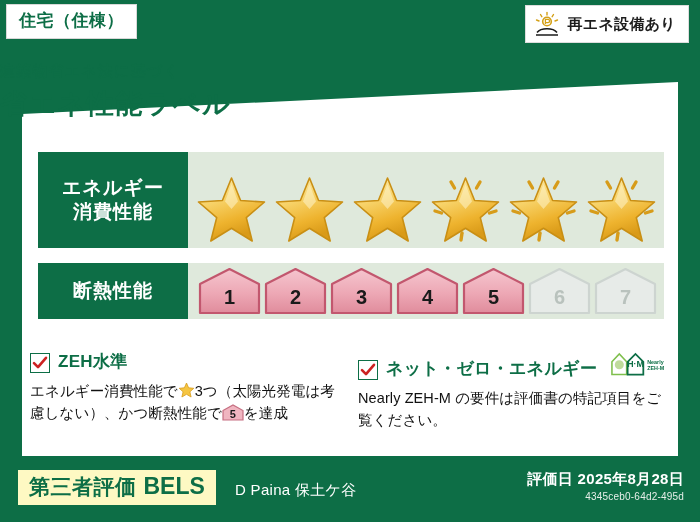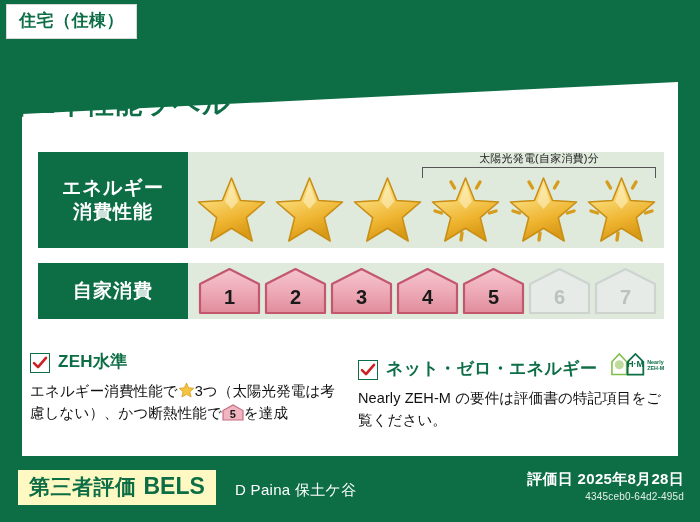--- a/index.html
+++ b/index.html
@@ -193,36 +193,50 @@
 
 <div id="label-root">
 
   <div class="header-band"></div>
   <div class="white-panel"></div>
 
   <div class="category-tab">
     <span>住宅（住棟）</span>
   </div>
 
+  <div class="renew-badge">
+    <span class="sun-ico">
+      <svg viewBox="0 0 26 26">
+        <g stroke="#d4a017" stroke-width="1.4" stroke-linecap="round" fill="none">
+          <line x1="13" y1="1.5" x2="13" y2="4"></line>
+          <line x1="6.5" y1="3.5" x2="7.8" y2="5.7"></line>
+          <line x1="19.5" y1="3.5" x2="18.2" y2="5.7"></line>
+          <line x1="2.5" y1="9" x2="5" y2="10"></line>
+          <line x1="23.5" y1="9" x2="21" y2="10"></line>
+        </g>
+        <circle cx="13" cy="10.5" r="4.3" fill="none" stroke="#d4a017" stroke-width="1.6"></circle>
+        <path d="M11.4 8.4h2.6a1.6 1.6 0 0 1 0 3.2h-2.6v-3.2z M11.4 8.4v4.6" fill="none" stroke="#d4a017" stroke-width="1.3"></path>
+        <path d="M3 21.5 C7 16.5, 19 16.5, 23 21.5" fill="none" stroke="#1a1a1a" stroke-width="1.5"></path>
+        <line x1="2" y1="24" x2="24" y2="24" stroke="#1a1a1a" stroke-width="1.5"></line>
+      </svg>
+    </span>
+    <span class="rb-text">再エネ設備あり</span>
+  </div>
 
   <div class="title-wrap">
     <div class="title-sub">建築物省エネ法に基づく</div>
     <div class="title-main">省エネ性能ラベル</div>
   </div>
 
   <div class="metric-row" id="row-energy">
     <div class="metric-label">
       <span>エネルギー</span>
       <span>消費性能</span>
     </div>
     <div class="metric-body">
-      <div class="solar-annot">
-        <div class="sa-text">太陽光発電(自家消費)分</div>
-        <div class="sa-bracket"></div>
-      </div>
       <div class="stars" id="stars-container">
           <div class="star-cell">
       <svg viewBox="0 0 79 76">
         <defs>
           <linearGradient id="sg0" x1="0" y1="0" x2="0.35" y2="1">
             <stop offset="0%" stop-color="#fdf0b8"></stop>
             <stop offset="42%" stop-color="#f7d268"></stop>
             <stop offset="75%" stop-color="#eeb32e"></stop>
             <stop offset="100%" stop-color="#d99a18"></stop>
           </linearGradient>
@@ -327,21 +341,21 @@
         <polygon points="39.5,8 48.6,30.5 72.5,32 54.3,47.6 60.2,71 39.5,58.2 18.8,71 24.7,47.6 6.5,32 30.4,30.5" fill="url(#sg5)" stroke="#c98f14" stroke-width="1.6" stroke-linejoin="round"></polygon>
         <polygon points="39.5,14 46,31.5 39.5,39 33,31.5" fill="#fdf4cc" opacity="0.55"></polygon>
       </svg>
           </div>
         </div>
     </div>
   </div>
 
   <div class="metric-row" id="row-insul">
     <div class="metric-label">
-      <span>自家消費</span>
+      <span>断熱性能</span>
     </div>
     <div class="metric-body">
       <div class="houses" id="houses-container">
           <div class="house on">
       <svg viewBox="0 0 63 48">
         <defs>
           <linearGradient id="hg0" x1="0" y1="0" x2="0" y2="1">
             <stop offset="0%" stop-color="#f5c5ce"></stop>
             <stop offset="55%" stop-color="#eda8b5"></stop>
             <stop offset="100%" stop-color="#e08c9c"></stop>

